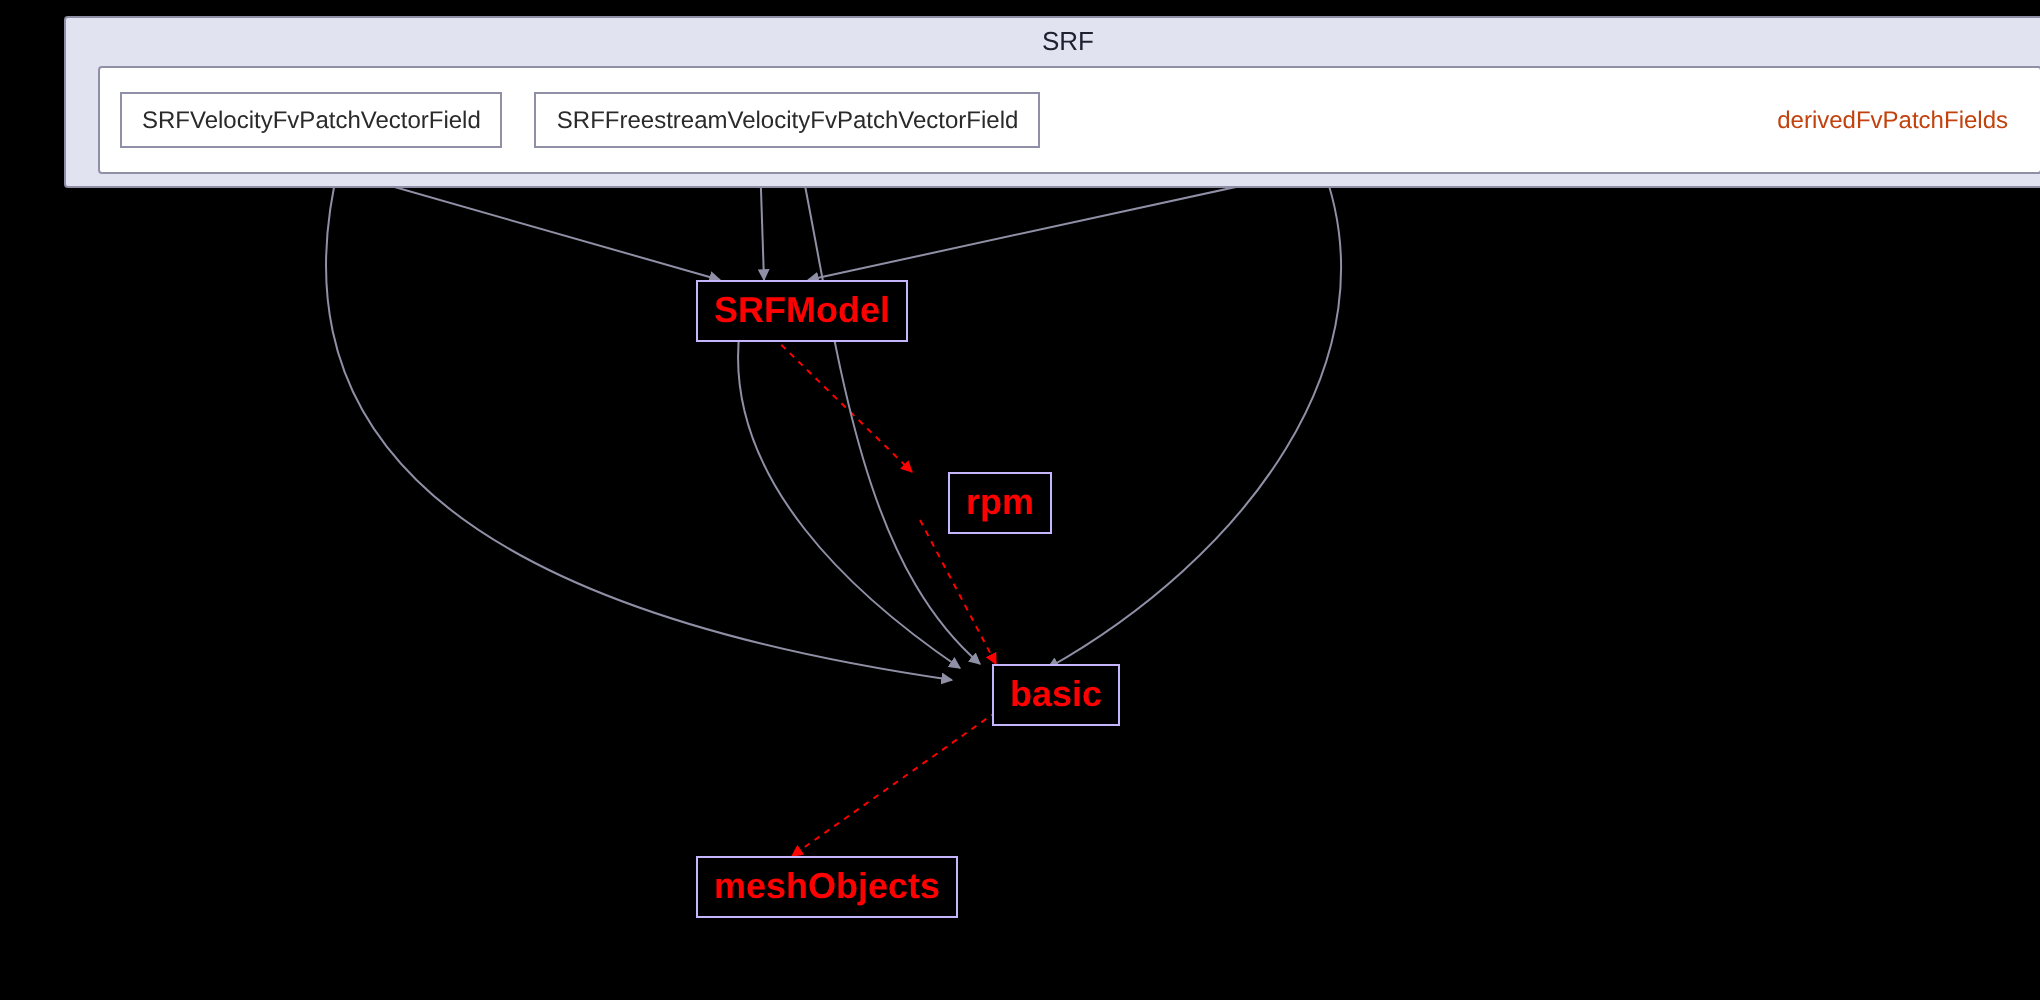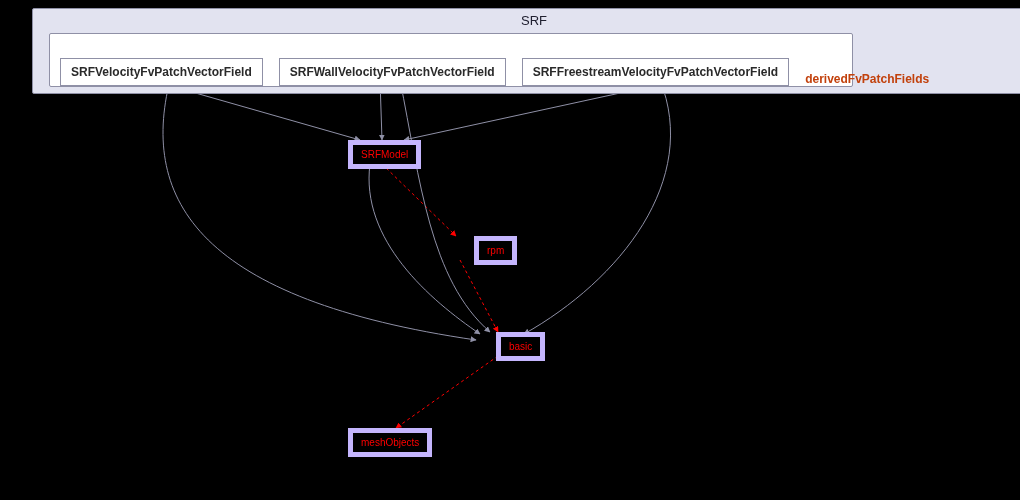--- a/index.html
+++ b/index.html
@@ -30,56 +30,56 @@
     top: 4px;
     left: 50%;
     transform: translateX(-50%);
     color: #202030;
     font-size: 13px;
   }
   .inner-container {
     position: absolute;
     top: 24px;
     left: 16px;
-    width: 804px;
+    width: 972px;
     height: 54px;
     border: 1px solid #8f90a6;
     background: #fff;
     border-radius: 2px;
     box-sizing: border-box;
     display: flex;
-    align-items: flex-end;
+    align-items: center;
     padding: 0 10px;
     gap: 16px;
-    font-weight: bold;
   }
   .node-box {
     background: #fff;
     border: 1px solid #8f90a6;
     color: #2a2a2a;
     padding: 6px 10px;
     font-size: 12px;
     white-space: nowrap;
     text-align: center;
   }
   .right-label {
     margin-left: auto;
     color: #c2410c;
     font-size: 12px;
     padding-right: 6px;
   }
   .red-box {
     position: absolute;
-    border: 5px solid #c4b5fd;
+    border: 1px solid #c4b5fd;
     color: #ff0000;
     padding: 4px 8px;
-    font-size: 10px;
+    font-size: 18px;
     white-space: nowrap;
     background: #000;
     text-align: center;
+    font-weight: bold;
   }
   svg.edges {
     position: absolute;
     top: 0;
     left: 0;
     width: 1020px;
     height: 500px;
     pointer-events: none;
   }
   .edge-black { stroke: #8f90a6; stroke-width: 1; fill: none; }
@@ -112,21 +112,20 @@
   <path class="edge-black" d="M 400 80 C 420 180, 430 280, 490 332" marker-end="url(#arrow-gray)"></path>
   <path class="edge-black" d="M 660 80 C 700 180, 620 280, 524 334" marker-end="url(#arrow-gray)"></path>
 
   <path class="edge-black" d="M 370 164 C 360 240, 430 300, 480 334" marker-end="url(#arrow-gray)"></path>
 </svg>
 
 <div class="top-container">
   <div class="top-title">SRF</div>
   <div class="inner-container">
     <div class="node-box">SRFVelocityFvPatchVectorField</div>
-    <div class="node-box">SRFWallVelocityFvPatchVectorField</div>
     <div class="node-box">SRFFreestreamVelocityFvPatchVectorField</div>
     <div class="right-label">derivedFvPatchFields</div>
   </div>
 </div>
 
 <div class="red-box" id="red0" style="left: 348px; top: 140px;">SRFModel</div>
 <div class="red-box" id="red1" style="left: 438px; top: 236px; margin-left: 36px;">rpm</div>
 <div class="red-box" id="red2" style="left: 496px; top: 332px;">basic</div>
 <div class="red-box" id="red3" style="left: 348px; top: 428px;">meshObjects</div>
 

